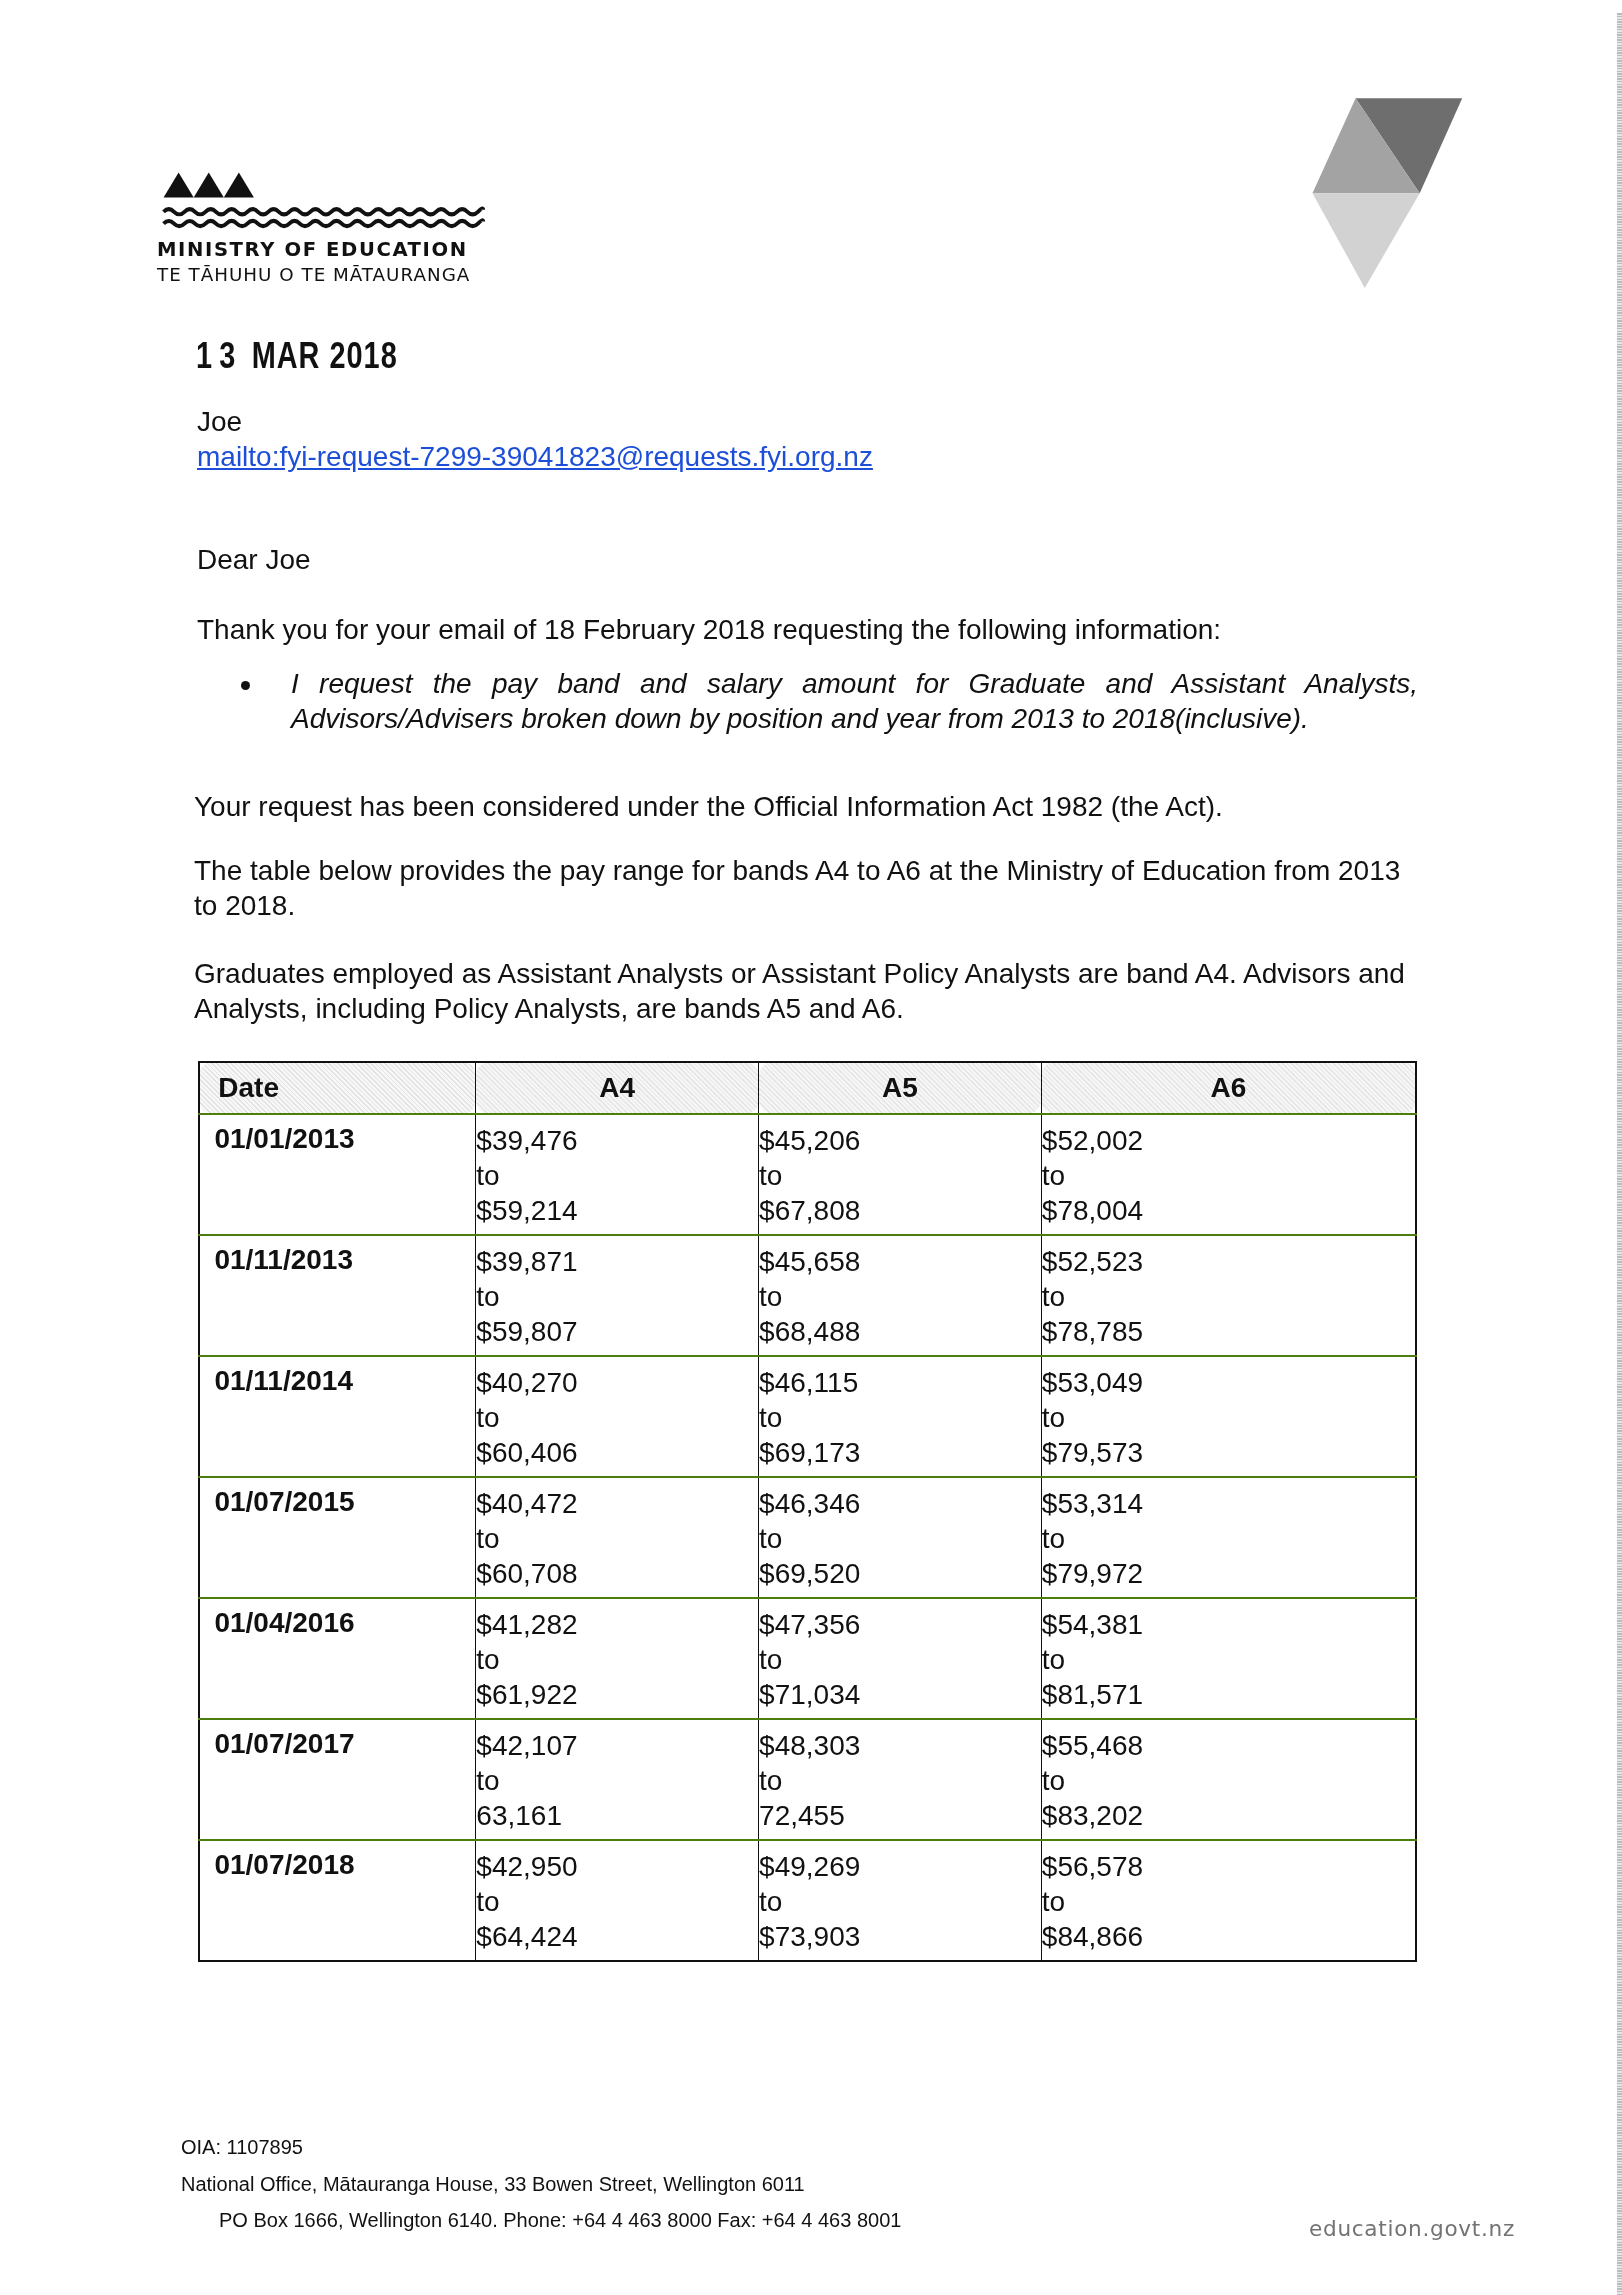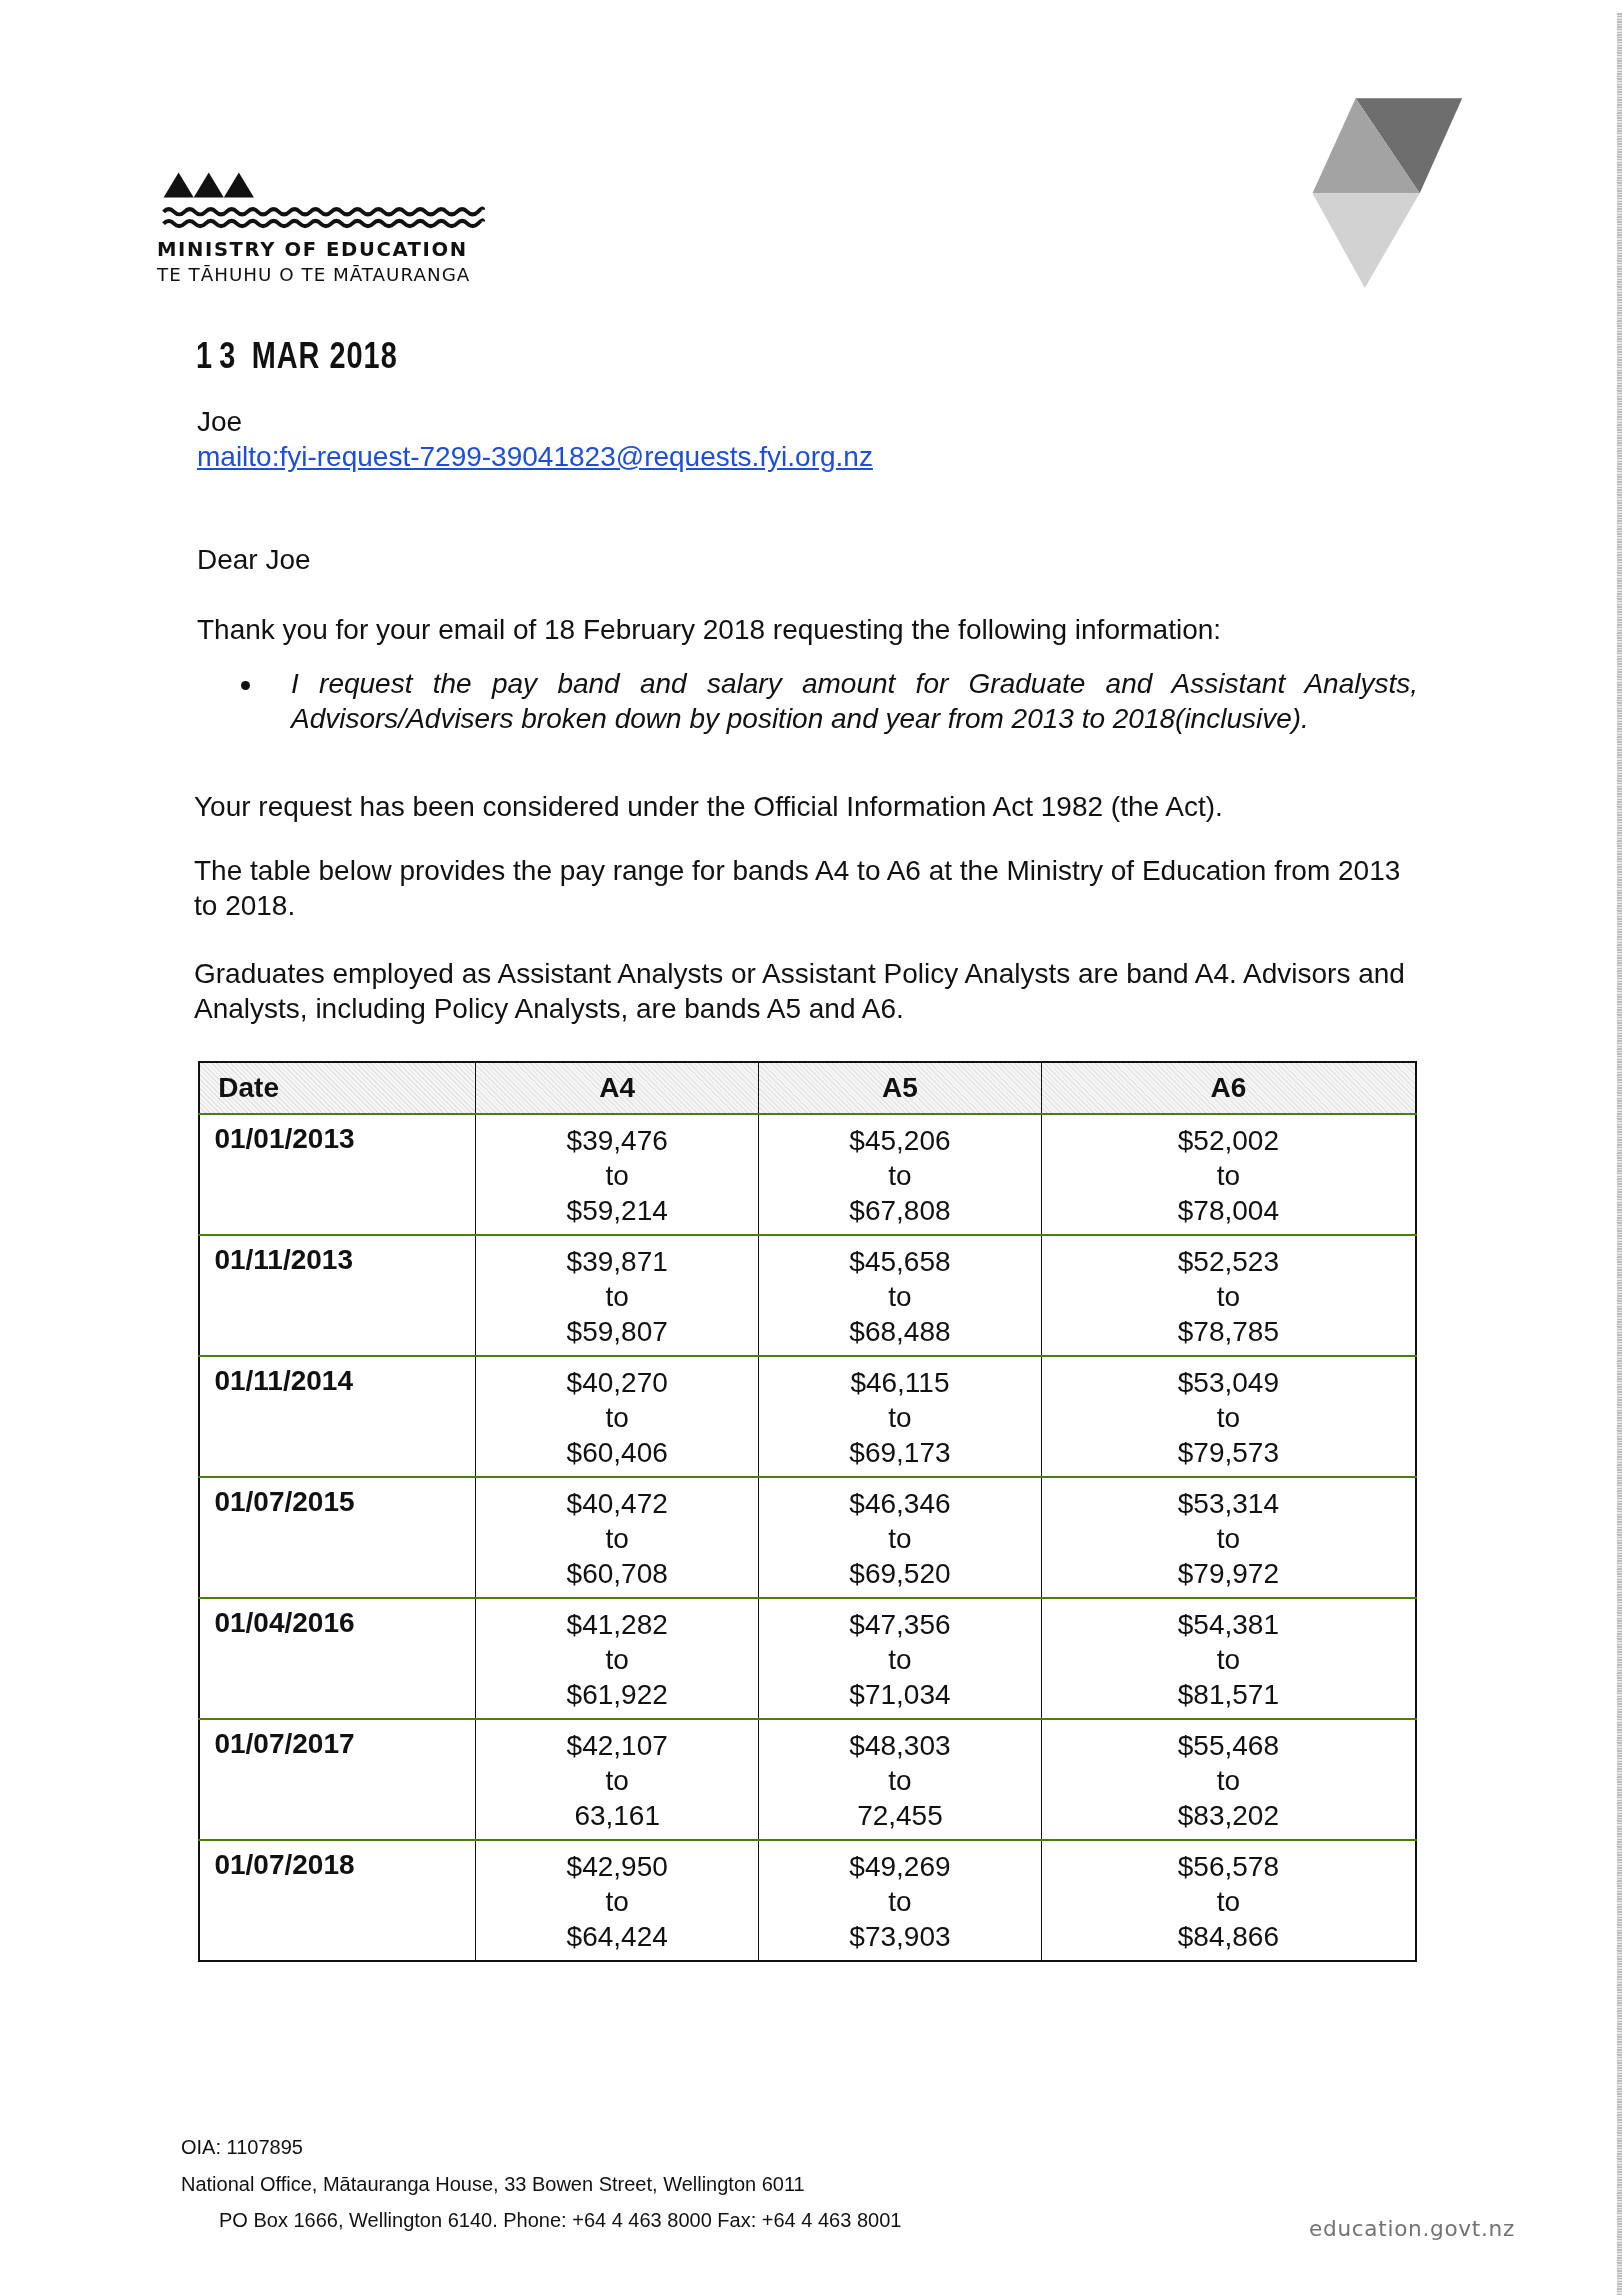--- a/index.html
+++ b/index.html
@@ -36,26 +36,26 @@
   .bullet-text .l1 { display:block; text-align: justify; text-align-last: justify; }
   .p-request { left: 194px; top: 789px; }
   .p-table { left: 194px; top: 853px; width: 1230px; white-space: normal; }
   .p-grads { left: 194px; top: 956px; width: 1230px; white-space: normal; }
 
   
   .pay-table { left: 198px; top: 1061px; width: 1219px; border-collapse: collapse;
     border: 2px solid #111; font-size: 28px; }
   .pay-table th, .pay-table td { border: 1.3px solid #111; padding: 0; vertical-align: top; }
   .pay-table thead th { height: 50px; vertical-align: middle; font-weight: bold;
-    background: repeating-linear-gradient(45deg, #e3e3e3 0 1.3px, #f7f7f7 1.3px 3.3px); }
+    background: repeating-linear-gradient(45deg, #e3e3e3 0 1.3px, #f7f7f7 1.3px 3.3px); border-radius: 14px; }
   .pay-table thead th.col-date { text-align: left; padding-left: 18.3px; }
   .pay-table tbody tr { height: 121px; }
   .pay-table tbody tr td { border-top: 2px solid #4d7c0f; }
   .pay-table td.date-cell { font-weight: bold; padding: 7.9px 0 0 14.4px; text-align: left; }
-  .pay-table td.range-cell { text-align: center; padding-top: 7.9px; line-height: 35px; }
+  .pay-table td.range-cell { text-align: left; padding-top: 7.9px; line-height: 35px; }
   .range-cell span { display: block; }
   col.c-date { width: 277px; }
   col.c-band { width: 283px; }
   col.c-last { width: 375px; }
 
   
   .footer { left: 181px; font-size: 20px; white-space: nowrap; }
   .f-oia { top: 2136px; }
   .f-addr { top: 2173px; }
   .f-po { top: 2209px; margin-left: 38px; }

